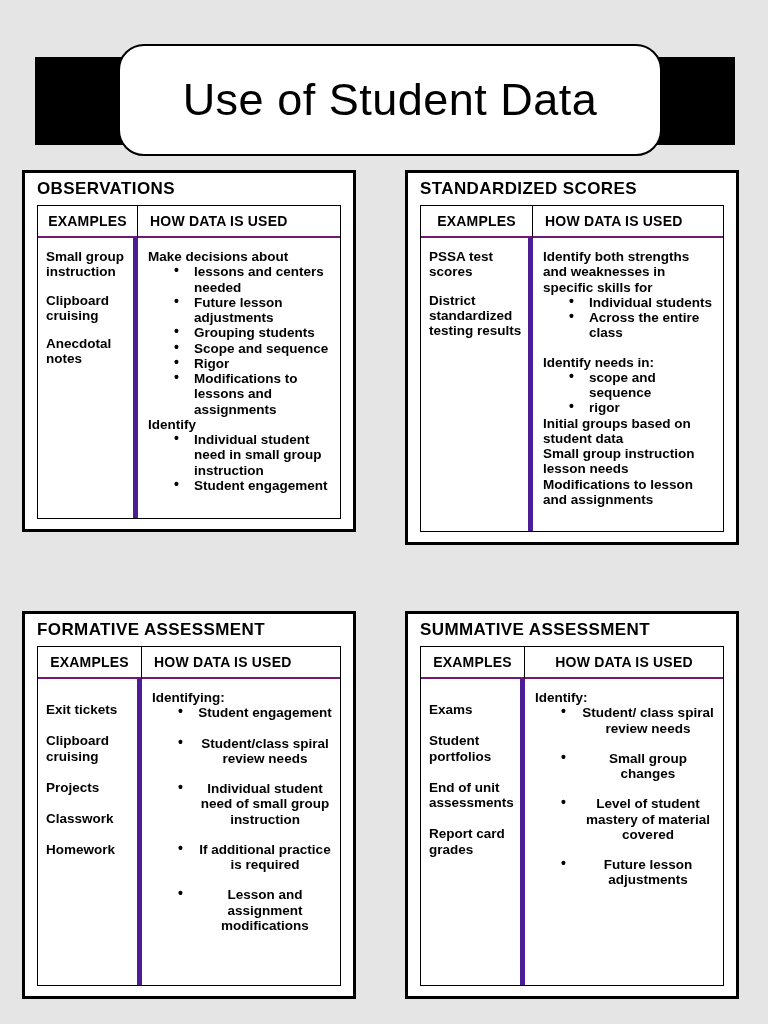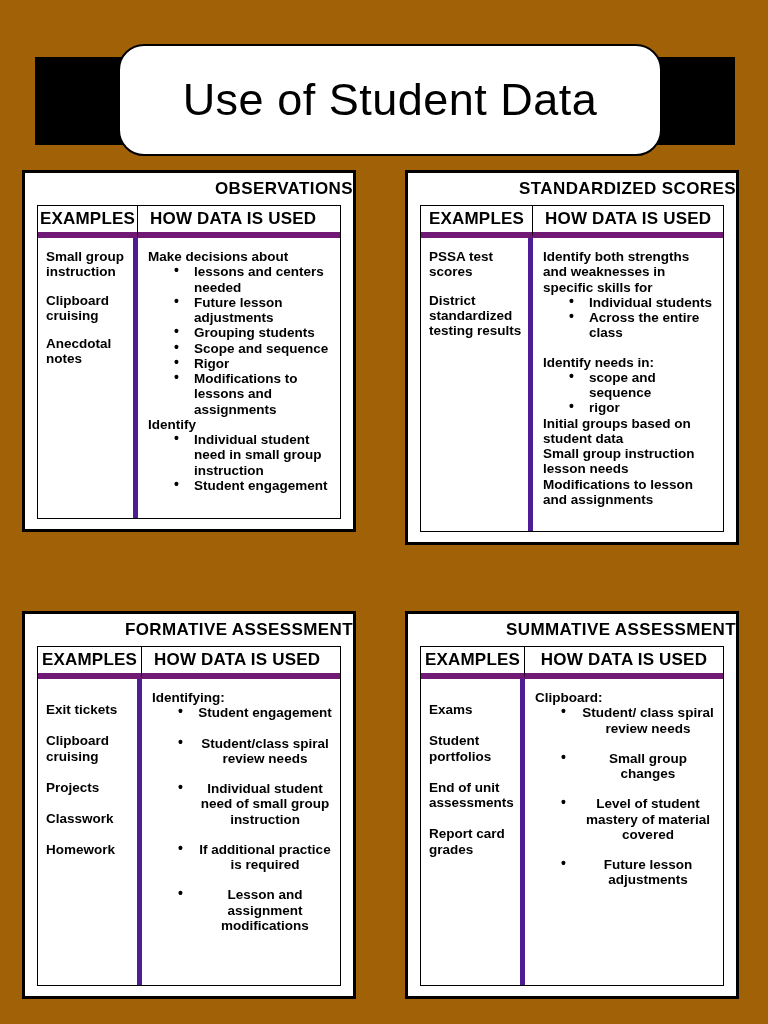--- a/index.html
+++ b/index.html
@@ -2,56 +2,56 @@
 <html><head>
 <meta charset="utf-8">
 <style>
   * { margin:0; padding:0; box-sizing:border-box; }
   html,body { background:#ffffff; }
   body {
     width:768px; height:1024px;
     font-family:"Liberation Sans", sans-serif;
     color:#000;
   }
-  .page { position:relative; width:768px; height:1024px; background:#a16207; overflow:hidden;text-decoration:underline; }
+  .page { position:relative; width:768px; height:1024px; background:#e5e5e5; overflow:hidden;text-decoration:underline; }
 
   
   .banner-bar {
     position:absolute; left:35px; top:57px; width:700px; height:88px;
     background:#000;
   }
   .banner-box {
     position:absolute; left:118px; top:44px; width:544px; height:112px;
     background:#fff; border:2px solid #000; border-radius:26px;
     display:flex; align-items:center; justify-content:center;
   }
   .banner-title { font-size:45px; font-weight:400; letter-spacing:0.5px; white-space:nowrap; }
 
   
   .panel { position:absolute; background:#fff; border:3px solid #000; font-weight:bold; }
   .panel-1 { left:22px;  top:170px; width:334px; height:362px; }
   .panel-2 { left:405px; top:170px; width:334px; height:375px; }
   .panel-3 { left:22px;  top:611px; width:334px; height:388px; }
   .panel-4 { left:405px; top:611px; width:334px; height:388px; }
 
-  .panel-title { text-align:right; font-size:17px; letter-spacing:0.4px; padding-top:6px; }
+  .panel-title { text-align:left; font-size:17px; letter-spacing:0.4px; padding-top:6px;padding-left:12px; }
 
   .ptable {
     position:absolute; left:12px; right:12px; top:32px; bottom:10px;
     border:1px solid #000;
     display:grid;
     grid-template-rows:32px 1fr;
     overflow:hidden;
   }
   .panel-1 .ptable { grid-template-columns:100px 1fr; }
   .panel-2 .ptable { grid-template-columns:112px 1fr; }
   .panel-3 .ptable { grid-template-columns:104px 1fr; }
   .panel-4 .ptable { grid-template-columns:104px 1fr; }
 
-  .th { border-bottom:6px solid #701a75; display:flex; align-items:center; font-size:17px; letter-spacing:0.2px; }
+  .th { border-bottom:2px solid #701a75; display:flex; align-items:center; font-size:14px; letter-spacing:0.2px; }
   .th-ex  { justify-content:center; border-right:1px solid #000; }
   .th-how { padding-left:12px; }
   .panel-4 .th-how { justify-content:center; padding-left:0; }
 
   .td { font-size:13.5px; line-height:1.13; overflow:hidden; }
   .td-ex  { border-right:5px solid #4c1d95; padding:11px 5px 0 8px; }
   .td-how { padding:11px 8px 0 10px; }
 
   .td-ex p { margin:0 0 13px; }
   .panel-3 .td-ex p, .panel-4 .td-ex p { margin-bottom:16px;margin-top:12px; }
@@ -148,21 +148,21 @@
     <div class="ptable">
       <div class="th th-ex">EXAMPLES</div>
       <div class="th th-how">HOW DATA IS USED</div>
       <div class="td td-ex">
         <p>Exams</p>
         <p>Student portfolios</p>
         <p>End of unit assessments</p>
         <p>Report card grades</p>
       </div>
       <div class="td td-how spaced">
-        <div class="h">Clipboard:</div>
+        <div class="h">Identify:</div>
         <div class="bullet">Student/ class spiral review needs</div>
         <div class="bullet">Small group changes</div>
         <div class="bullet">Level of student mastery of material covered</div>
         <div class="bullet">Future lesson adjustments</div>
       </div>
     </div>
   </div>
 
 </div>
 

